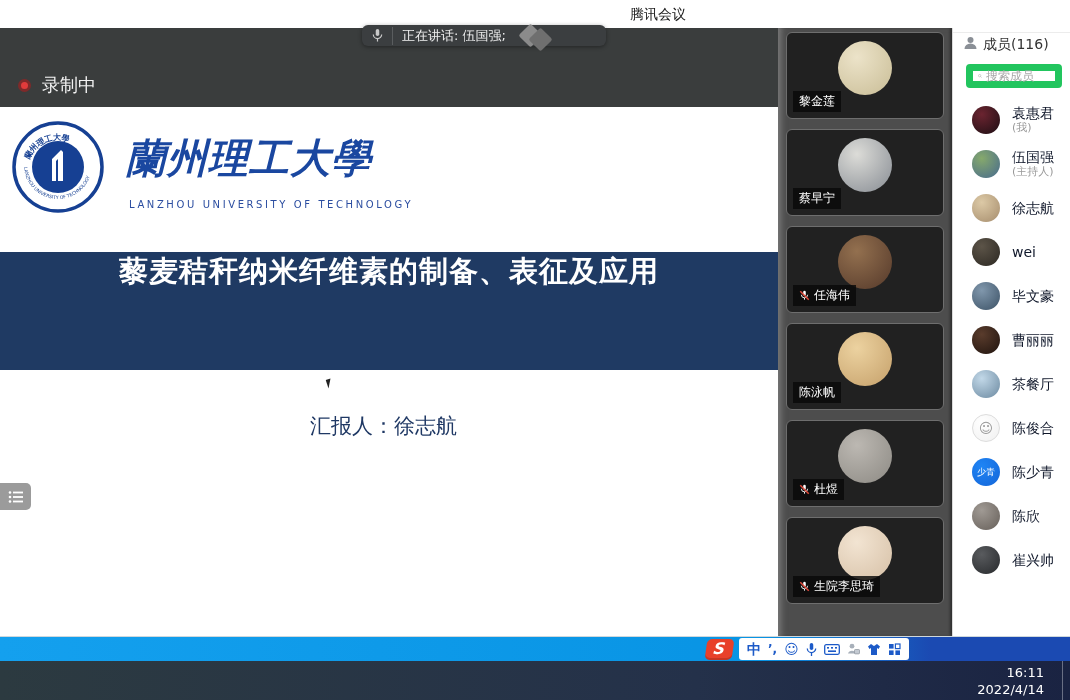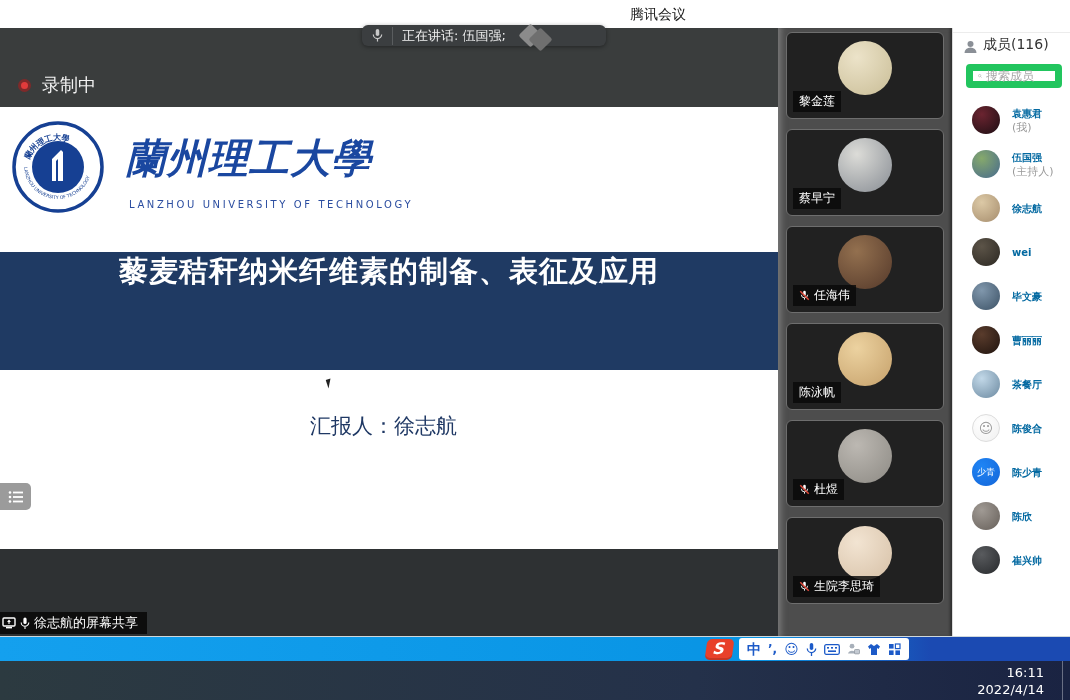--- a/index.html
+++ b/index.html
@@ -53,31 +53,31 @@
   .tile { position:relative; width:158px; height:87px; margin:0 8px 10px 8px; background:#212121;
           border:1px solid #6e6e6e; border-radius:6px; }
   .tile-avatar { position:absolute; left:50%; top:8px; transform:translateX(-50%);
                  width:54px; height:54px; border-radius:50%; background:#888; }
   .tile-label { position:absolute; left:6px; bottom:6px; background:rgba(8,8,8,.82); color:#fff;
                 font-size:12px; padding:2px 6px; display:flex; align-items:center; gap:4px; }
 
   
   #members { position:absolute; left:952px; top:0; width:118px; height:608px; background:#ffffff;
              border-left:1px solid #dcdcdc; }
-  #members-header { position:absolute; left:10px; top:8px; display:flex; align-items:flex-end; gap:5px;
+  #members-header { position:absolute; left:10px; top:8px; display:flex; align-items:flex-start; gap:5px;
                     color:#333; font-size:14px; }
   #member-search { position:absolute; left:13px; top:36px; width:96px; height:24px; border:7px solid #22c55e;
                    border-radius:4px; background:#fff; display:flex; align-items:center; padding:0 5px; gap:4px; }
   #member-search input { border:none; outline:none; width:64px; font-size:12px; color:#333; background:transparent; }
   #member-search input::placeholder { color:#a8a8a8; }
   #member-list { position:absolute; left:0; top:70px; width:118px; }
   .member-row { display:flex; align-items:center; gap:12px; height:44px; padding-left:19px; }
   .m-avatar { width:28px; height:28px; border-radius:50%; flex:0 0 28px; background:#bbb;
               display:flex; align-items:center; justify-content:center; font-size:9px; }
-  .m-name { font-size:10px; color:#0369a1; line-height:15px;font-weight:bold; }
+  .m-name { font-size:14px; color:#0f172a; line-height:15px; }
   .m-sub  { font-size:11px; color:#999; line-height:13px; }
   #member-divider { border-bottom:1px solid #ececec; width:100%; margin-top:4px; }
 
   
   #toast { position:absolute; left:362px; top:25px; width:244px; height:21px; background:#3b3e40;
            border-radius:6px; display:flex; align-items:center; padding:0 10px; box-shadow:0 1px 4px rgba(0,0,0,.4); }
   #toast .vdiv { width:1px; height:18px; background:#5a5d5f; margin:0 9px; }
   #toast .txt { color:#f0f0f0; font-size:13px; white-space:nowrap; }
   .diamond { width:17px; height:17px; transform:rotate(45deg); border-radius:2px; }
   .d1 { background:#8b8b8b; margin-left:16px; }
@@ -151,35 +151,20 @@
             <circle cx="2" cy="2.5" r="1.3" fill="#fff"></circle>
               <rect x="5" y="1.6" width="10" height="1.8" fill="#fff"></rect>
             <circle cx="2" cy="7" r="1.3" fill="#fff"></circle>
               <rect x="5" y="6.1" width="10" height="1.8" fill="#fff"></rect>
             <circle cx="2" cy="11.5" r="1.3" fill="#fff"></circle>
               <rect x="5" y="10.6" width="10" height="1.8" fill="#fff"></rect>
           </svg>
         </div>
       </div>
 
-      <div id="stage-bottom">
-        <div id="share-banner">
-          <svg width="14" height="12" viewBox="0 0 14 12">
-            <rect x="1" y="1" width="12" height="8" rx="1" fill="none" stroke="#fff" stroke-width="1.4"></rect>
-            <path d="M7 7 V3.6 M5.6 5 L7 3.4 L8.4 5" stroke="#fff" stroke-width="1.1" fill="none"></path>
-            <rect x="4" y="10" width="6" height="1.4" fill="#fff"></rect>
-          </svg>
-          <svg width="10" height="13" viewBox="0 0 10 13">
-            <rect x="3.4" y="0.5" width="3.2" height="6.5" rx="1.6" fill="#fff"></rect>
-            <path d="M1.2 5.5 a3.8 3.8 0 0 0 7.6 0" stroke="#fff" stroke-width="1.1" fill="none"></path>
-            <line x1="5" y1="9.6" x2="5" y2="12" stroke="#fff" stroke-width="1.1"></line>
-          </svg>
-          <span class="txt">徐志航的屏幕共享</span>
-        </div>
-      </div>
     </div>
 
     <div id="video-strip">
 
         <div class="tile">
           <div class="tile-avatar" style="background: radial-gradient(circle at 35% 30%, rgb(236, 227, 201), rgb(201, 189, 150));"></div>
           <div class="tile-label">
 
             <span>黎金莲</span>
           </div>

